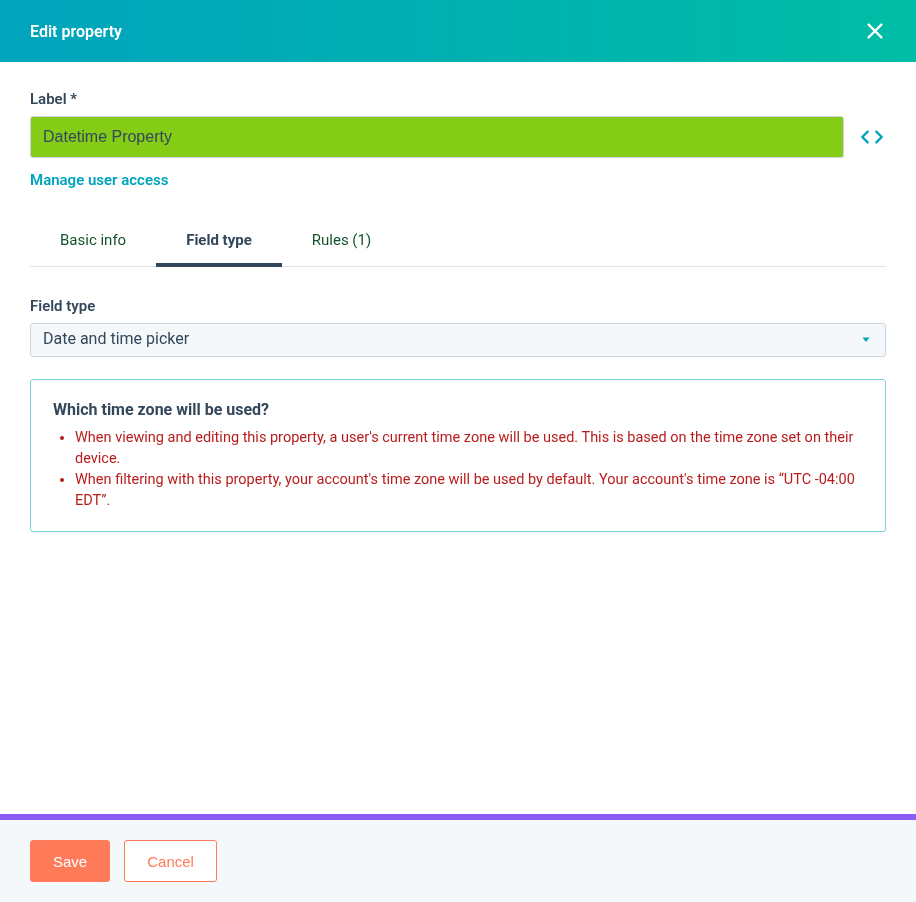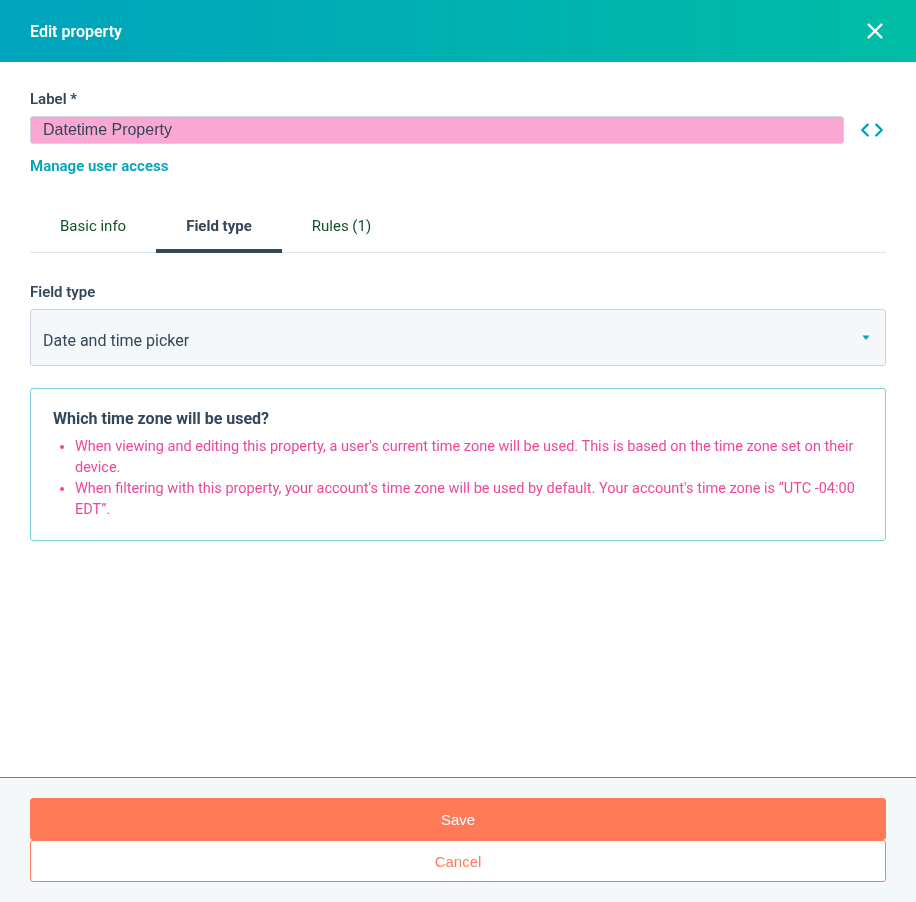--- a/index.html
+++ b/index.html
@@ -45,24 +45,24 @@
       display: block;
     }
     .label-row {
       display: flex;
       align-items: center;
       gap: 14px;
       margin-bottom: 12px;
     }
     .text-input {
       flex: 1;
-      height: 28px;
+      height: 42px;
       border: 1px solid #cbd6e2;
       border-radius: 3px;
-      background: #f9a8d4;
+      background: #84cc16;
       padding: 0 12px;
       font-size: 16px;
       color: #33475b;
     }
     .code-icon {
       color: #00a4bd;
       cursor: pointer;
       display: flex;
       align-items: center;
       justify-content: center;
@@ -96,29 +96,28 @@
       color: #33475b;
       font-weight: 700;
       border-bottom-color: #33475b;
     }
     .select-wrap {
       position: relative;
       margin-bottom: 22px;
     }
     .select-input {
       width: 100%;
-      height: 57px;
+      height: 34px;
       border: 1px solid #cbd6e2;
       border-radius: 3px;
       background: #f5f8fa;
       padding: 5px 40px 0 12px;
       font-size: 16px;
       color: #33475b;
       display: flex;
-      align-items: center;
       cursor: pointer;
     }
     .chevron-down {
       position: absolute;
       right: 14px;
       top: 50%;
       transform: translateY(-50%);
       color: #00a4bd;
       pointer-events: none;
     }
@@ -134,29 +133,29 @@
       color: #33475b;
       margin-bottom: 8px;
     }
     .info-box ul {
       padding-left: 22px;
       list-style-type: disc;
     }
     .info-box li {
       font-size: 14.5px;
       line-height: 1.45;
-      color: #ec4899;
+      color: #b91c1c;
       margin-bottom: 0px;
     }
     .footer {
-      border-top: 1px solid #8b5cf6;
+      border-top: 6px solid #8b5cf6;
       background: #f5f8fa;
       padding: 20px 30px;
       display: flex;
-      flex-direction: column;
+      gap: 14px;
     }
     .btn {
       height: 42px;
       padding: 0 22px;
       border-radius: 3px;
       font-size: 15px;
       font-weight: 500;
       cursor: pointer;
       border: 1px solid transparent;
       display: inline-flex;

